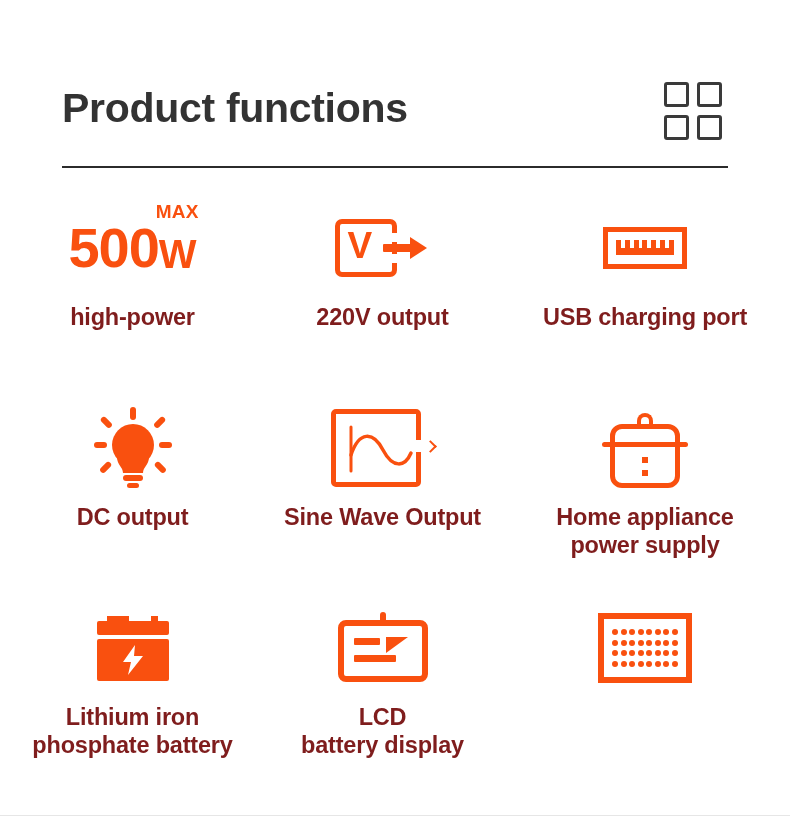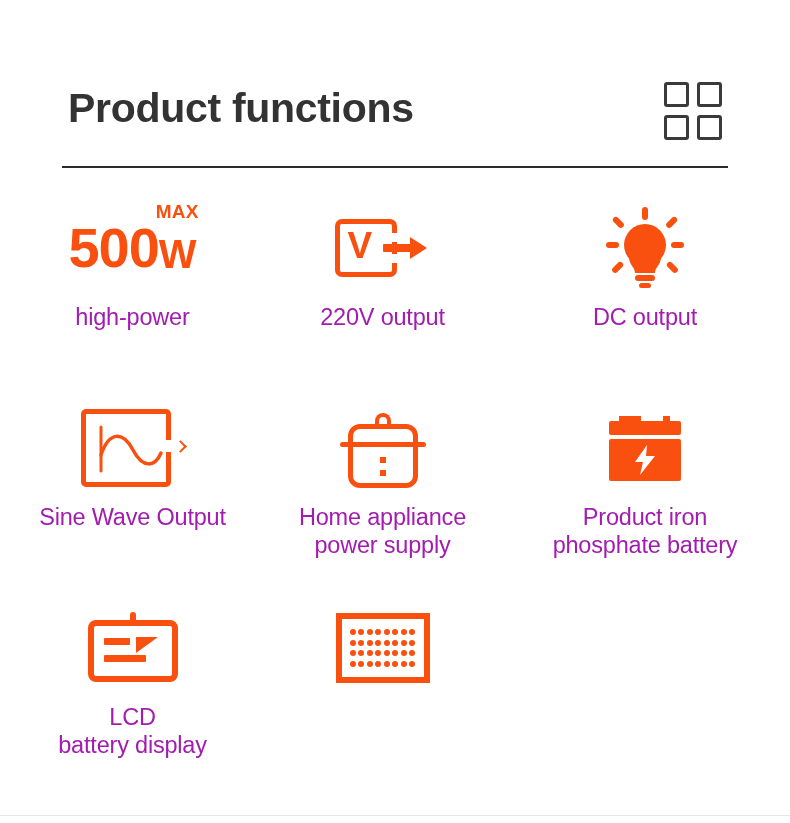--- a/index.html
+++ b/index.html
@@ -19,21 +19,21 @@
   
   .header {
     position: absolute;
     left: 0;
     top: 0;
     width: 790px;
     height: 180px;
   }
   .page-title {
     position: absolute;
-    left: 68px;
+    left: 62px;
     top: 88px;
     font-size: 41px;
     font-weight: bold;
     color: #333333;
     letter-spacing: -0.3px;
     line-height: 1;
     white-space: nowrap;
   }
   .grid-icon {
     position: absolute;
@@ -85,22 +85,22 @@
     height: 104px;
     display: flex;
     align-items: center;
     justify-content: center;
     position: relative;
   }
   .feature-label {
     margin-top: 4px;
     text-align: center;
     font-size: 23.5px;
-    font-weight: normal;
-    color: #a21caf;
+    font-weight: bold;
+    color: #7f1d1d;
     line-height: 1.18;
     letter-spacing: -0.2px;
     white-space: pre-line;
   }
 
   
   .power-wrap {
     position: relative;
     display: flex;
     align-items: flex-end;
@@ -399,20 +399,38 @@
         <span class="gap-top"></span>
         <span class="gap-bot"></span>
         <span class="v-letter">V</span>
         <span class="arrow-shaft"></span>
         <span class="arrow-head"></span>
       </div>
     </div>
     <div class="feature-label">220V output</div>
   </div>
 
+  <div class="feature">
+    <div class="icon-box">
+      <div class="usb-icon">
+        <span class="shell"></span>
+        <span class="teeth">
+          <i></i>
+            <i></i>
+            <i></i>
+            <i></i>
+            <i></i>
+            <i></i>
+            <i></i>
+        </span>
+        <span class="bar"></span>
+      </div>
+    </div>
+    <div class="feature-label">USB charging port</div>
+  </div>
 
   <div class="feature">
     <div class="icon-box">
       <div class="bulb-icon">
         <svg width="86" height="86" viewBox="0 0 86 86">
           <circle cx="43" cy="40" r="21" fill="#f9500f"></circle>
           <path d="M27,44 L27,52 C27,60 33,62 33,68 L53,68 C53,62 59,60 59,52 L59,44 Z" fill="#f9500f"></path>
           <rect x="33" y="70" width="20" height="6" rx="3" fill="#f9500f"></rect>
           <rect x="37" y="78" width="12" height="5" rx="2.5" fill="#f9500f"></rect>
           <rect x="40" y="2" width="6" height="13" rx="3" fill="#f9500f"></rect>
@@ -464,21 +482,21 @@
         <span class="nub n2"></span>
         <span class="blk"></span>
         <span class="blk2"></span>
         <span class="cap"></span>
         <span class="main"></span>
         <svg class="bolt" viewBox="0 0 26 30">
           <path d="M15,0 L3,17 L11,17 L8,30 L23,11 L14,11 Z" fill="#ffffff"></path>
         </svg>
       </div>
     </div>
-    <div class="feature-label">Product iron
+    <div class="feature-label">Lithium iron
 phosphate battery</div>
   </div>
 
   <div class="feature">
     <div class="icon-box">
       <div class="lcd-icon">
         <span class="ant"></span>
         <span class="screen"></span>
         <span class="line l1"></span>
         <span class="line l2"></span>

